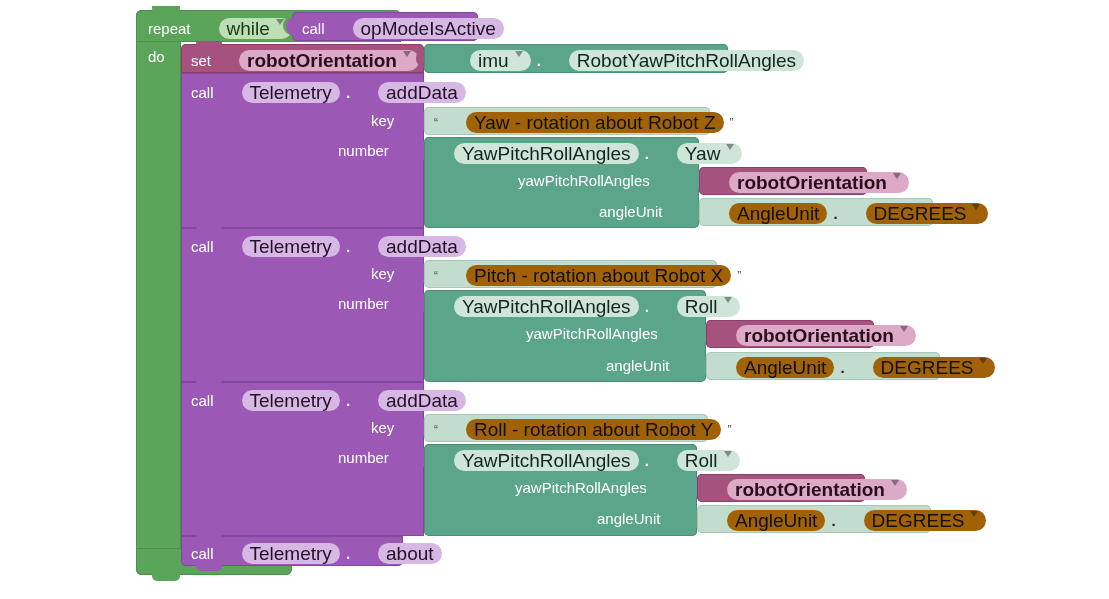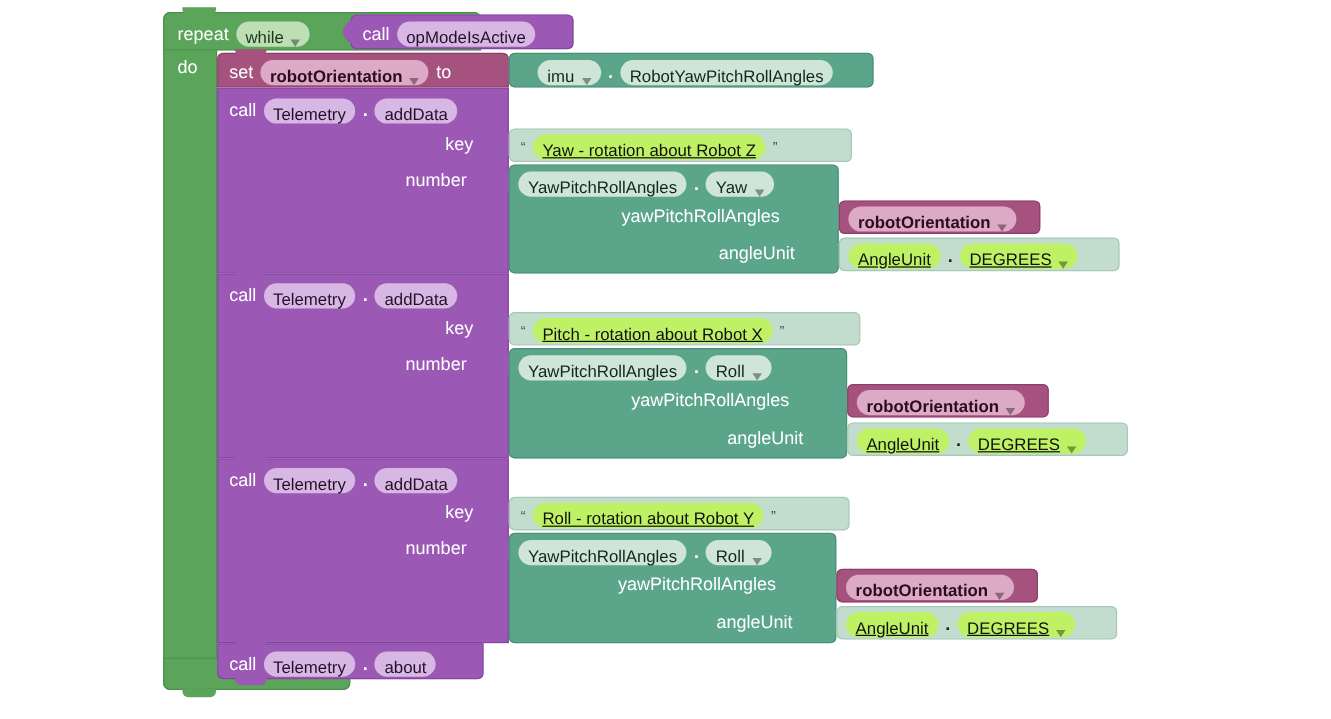--- a/index.html
+++ b/index.html
@@ -10,44 +10,45 @@
   }
   .canvas{position:absolute;inset:0;padding-left:43px;}
 
   
   .blk{position:absolute;box-sizing:border-box;}
   .lbl{color:#ffffff;font-size:15px;line-height:1;white-space:nowrap;}
   .lbl.dark{color:#1a1a1a;}
 
   
   .field{
-    display:inline-flex;align-items:flex-end;gap:5px;
+    display:inline-flex;align-items:flex-start;gap:5px;
     height:21px;padding:0 8px;border-radius:11px;
-    font-size:14px;color:#141414;white-space:nowrap;
+    font-size:19px;color:#141414;white-space:nowrap;
     box-sizing:border-box;
+    margin-left:22px;
   }
   .caret{
     width:0;height:0;border-left:4.5px solid transparent;border-right:4.5px solid transparent;
     border-top:6px solid rgba(0,0,0,.38);display:inline-block;margin-left:1px;margin-top:1px;
   }
   .row{position:absolute;display:flex;align-items:center;gap:6px;white-space:nowrap;}
   .dot{color:#ffffff;font-size:15px;font-weight:700;line-height:1;}
   .dot.dk{color:#1c1c1c;}
 
   
   .c-loop       {background:#5BA55B;}              
   .c-loop-field {background:#BEDFB4;color:#17381a;}
   .c-purple     {background:#9B58B5;}              
   .c-purple-f   {background:#D7B8E4;color:#231026;}
   .c-magenta    {background:#A5527F;}              
   .c-magenta-f  {background:#DCA9C6;color:#2a0d1d;font-weight:bold;}
   .c-green      {background:#5BA58B;}              
   .c-green-f    {background:#CFE5D8;color:#11261c;}
   .c-lgreen     {background:#C2DCCD;}              
-  .c-lgreen-f   {background:#bef264;color:#101010;text-decoration:underline;}
+  .c-lgreen-f   {background:#a16207;color:#101010;}
 
   .stroke-loop   {box-shadow:inset 0 0 0 1px #4C8F4C;}
   .stroke-purple {box-shadow:inset 0 0 0 1px #8447A0;}
   .stroke-magenta{box-shadow:inset 0 0 0 1px #8E3E6B;}
   .stroke-green  {box-shadow:inset 0 0 0 1px #4A8E78;}
   .stroke-lgreen {box-shadow:inset 0 0 0 1px #A8C7B6;}
   
   .socket{position:absolute;width:9px;height:19px;border-radius:9px 0 0 9px;}
 </style>
 </head>

